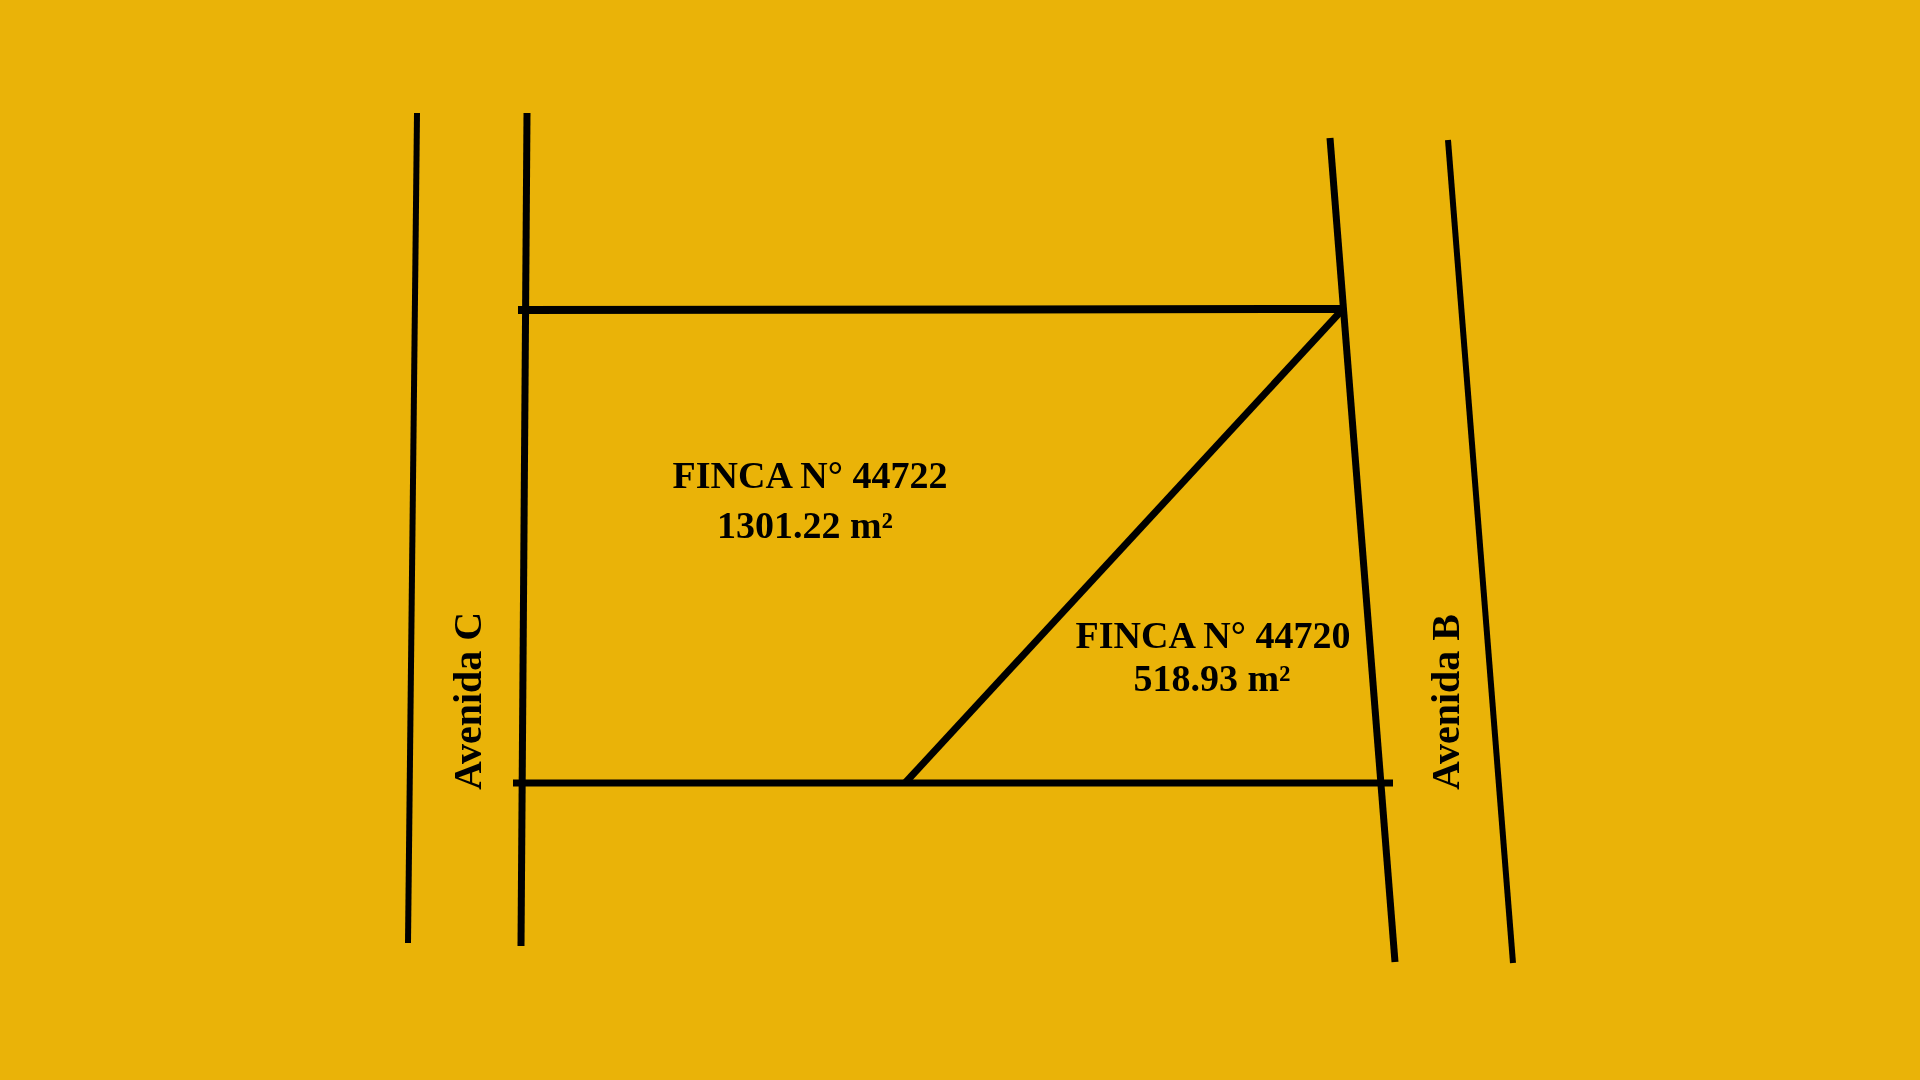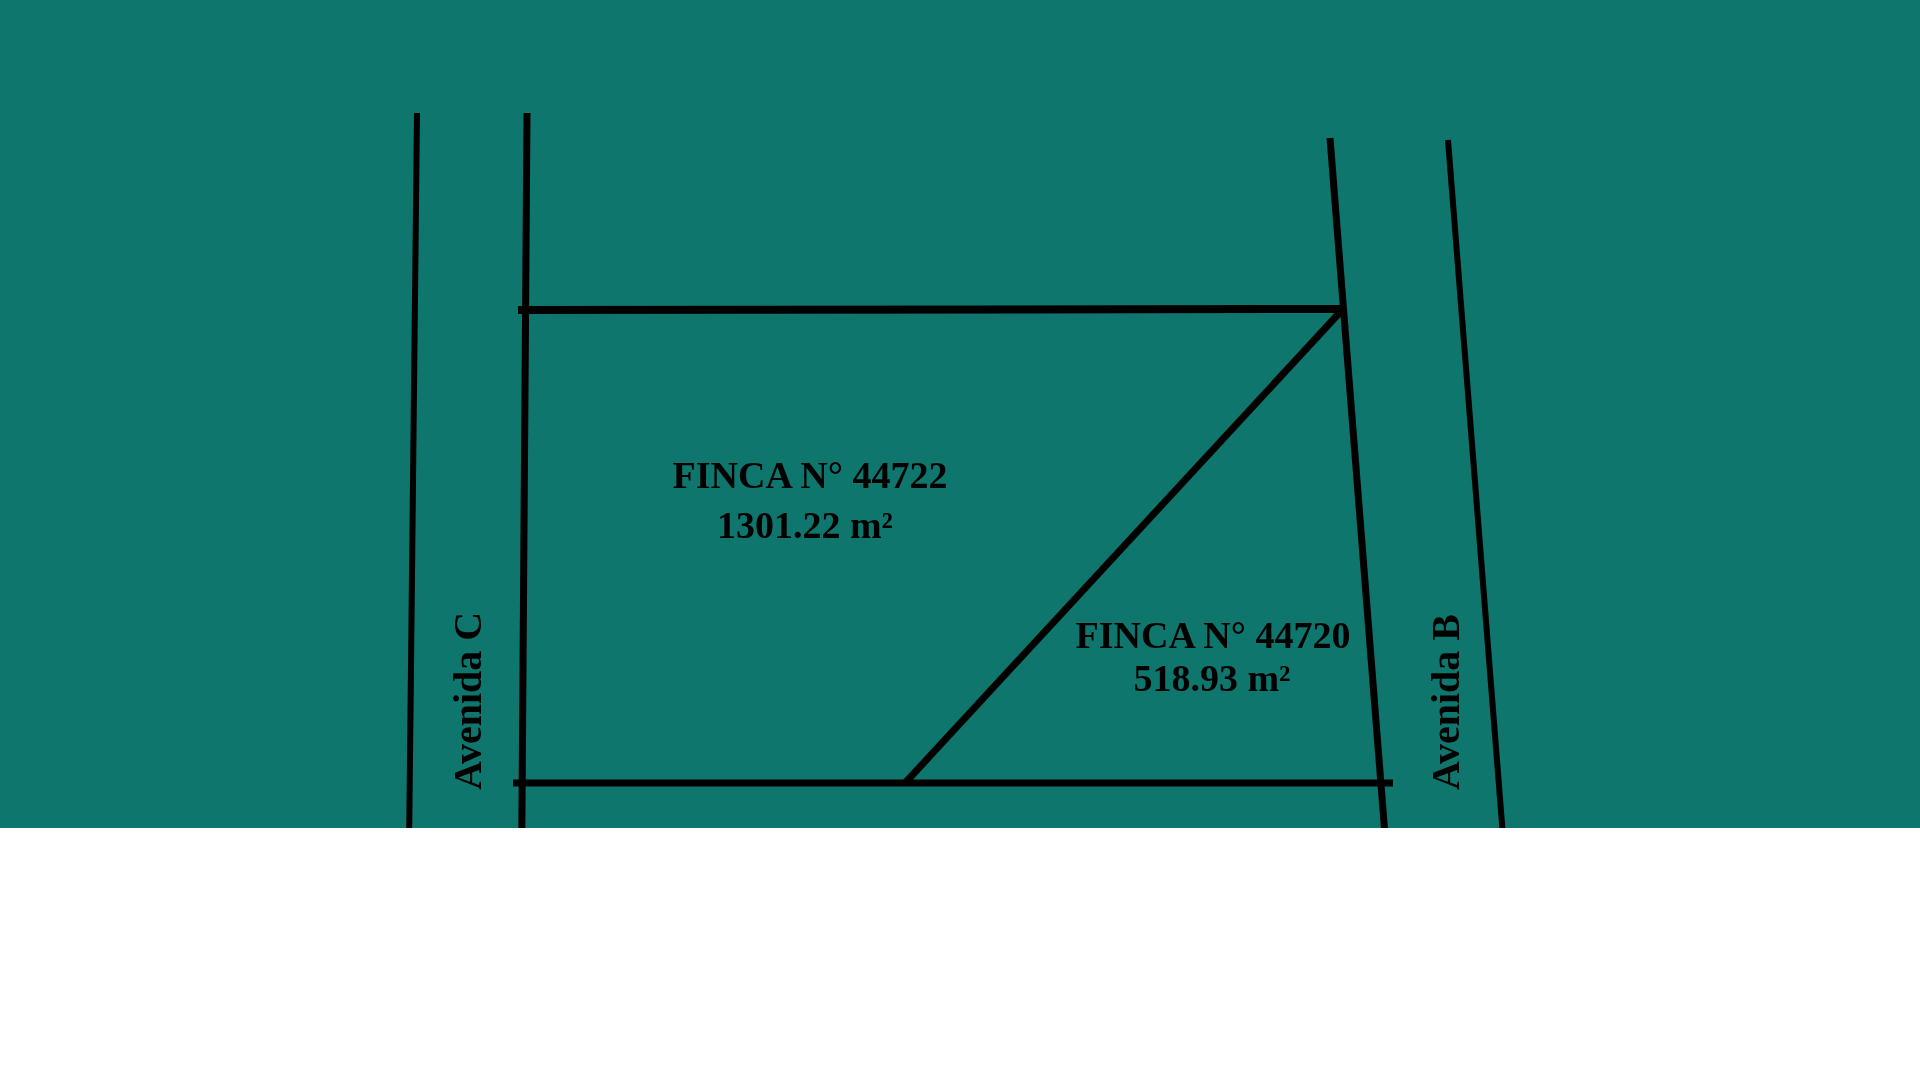--- a/index.html
+++ b/index.html
@@ -3,22 +3,22 @@
 <meta charset="utf-8">
 <style>
   html, body {
     margin: 0;
     padding: 0;
     background: #ffffff;
   }
   .canvas {
     position: relative;
     width: 1920px;
-    height: 828px;
-    background: #0f766e;
+    height: 1080px;
+    background: #eab308;
     overflow: hidden;
   }
   svg {
     position: absolute;
     top: 0;
     left: 0;
   }
   .plan-line {
     stroke: #000000;
     fill: none;

